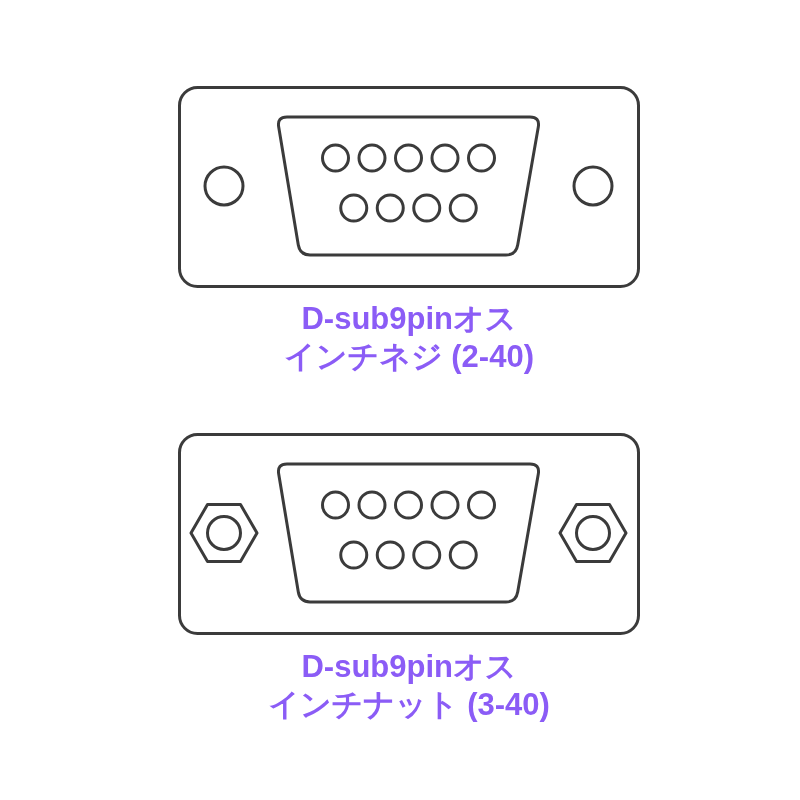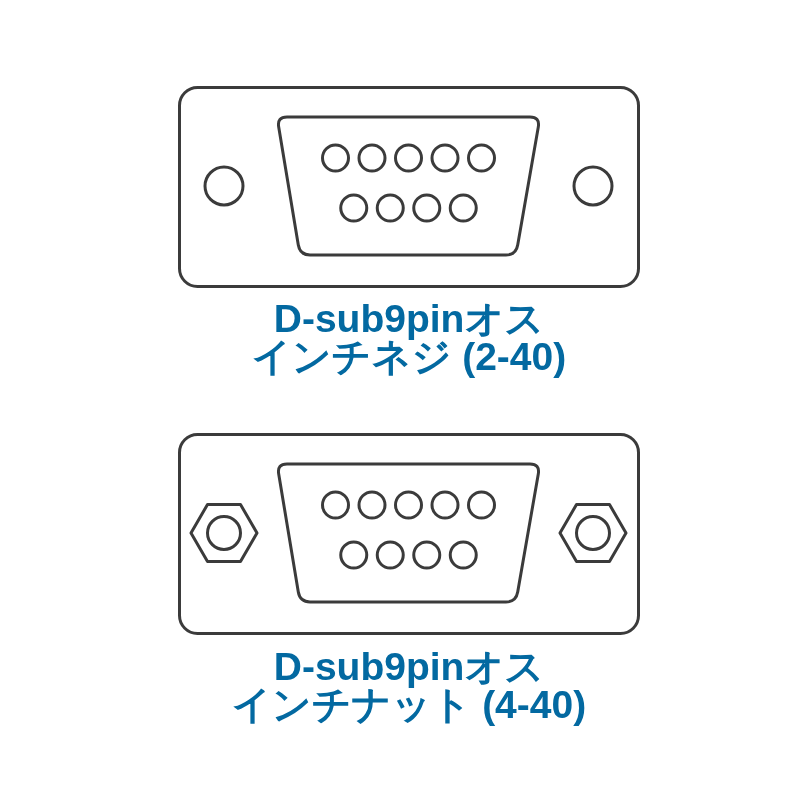--- a/index.html
+++ b/index.html
@@ -28,23 +28,23 @@
     fill: #ffffff;
     stroke: #3b3b3b;
     stroke-width: 3;
     stroke-linejoin: round;
   }
   .caption {
     position: absolute;
     left: 128px;
     width: 562px;
     text-align: center;
-    color: #0369a1;
+    color: #8b5cf6;
     font-weight: bold;
-    font-size: 39px;
+    font-size: 31px;
     line-height: 38px;
   }
   #caption-screw { top: 300px; }
   #caption-nut   { top: 648px; }
 </style>
 </head>
 <body>
 
 <div class="page">
 
@@ -90,16 +90,16 @@
     <g>
       <circle class="shape" cx="175.75" cy="122" r="13"></circle>
       <circle class="shape" cx="212.25" cy="122" r="13"></circle>
       <circle class="shape" cx="248.75" cy="122" r="13"></circle>
       <circle class="shape" cx="285.25" cy="122" r="13"></circle>
     </g>
   </svg>
 
   <div id="caption-nut" class="caption">
     <div>D-sub9pinオス</div>
-    <div>インチナット (4-40)</div>
+    <div>インチナット (3-40)</div>
   </div>
 
 </div>
 
 </body></html>

